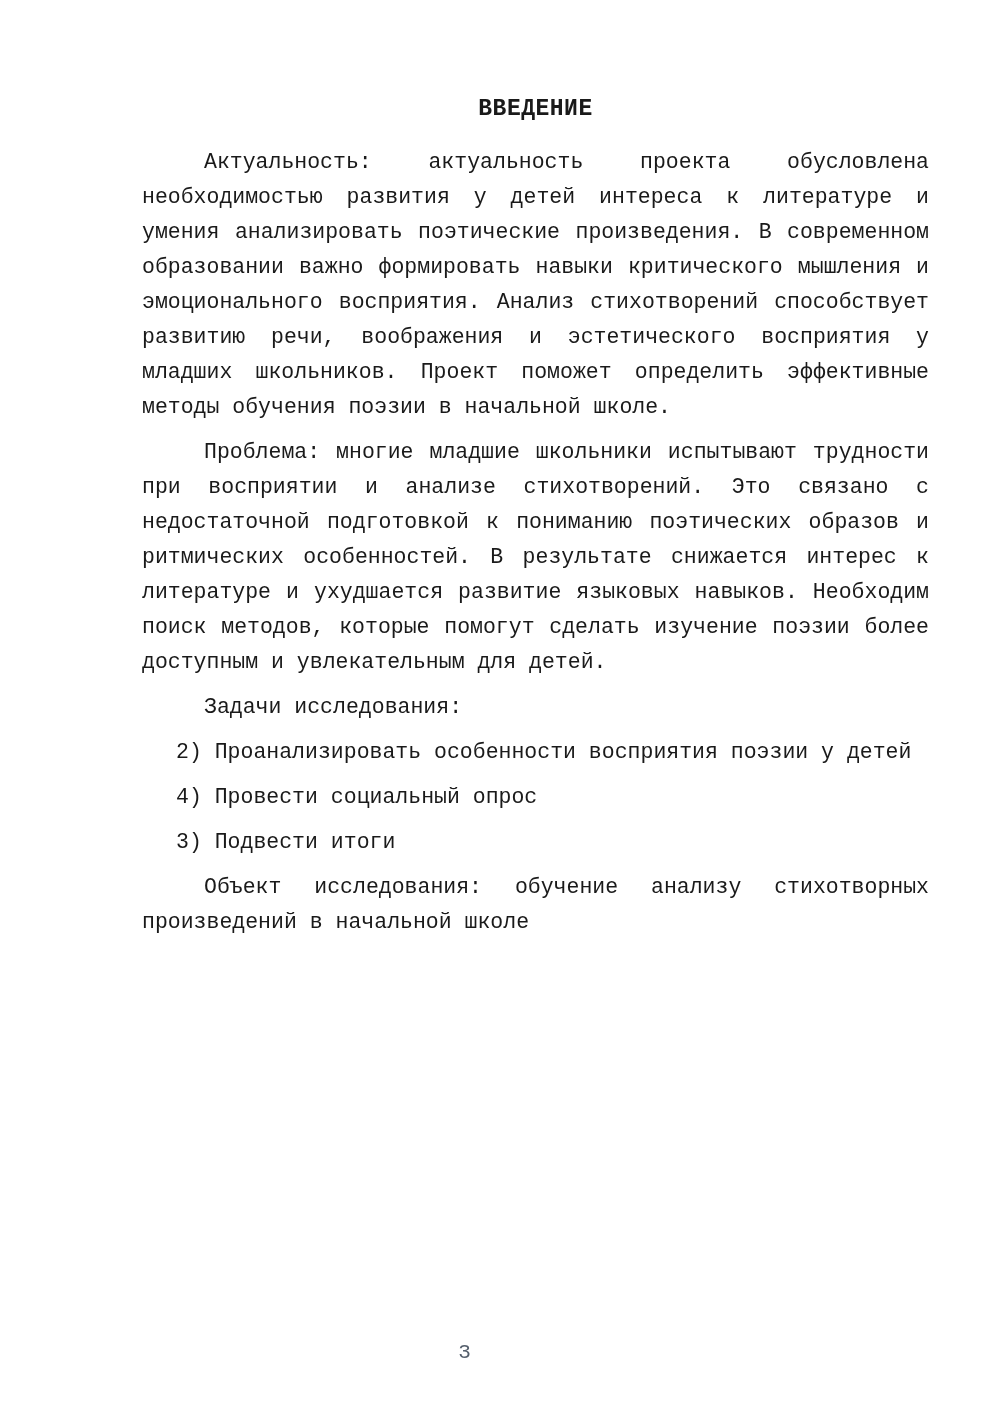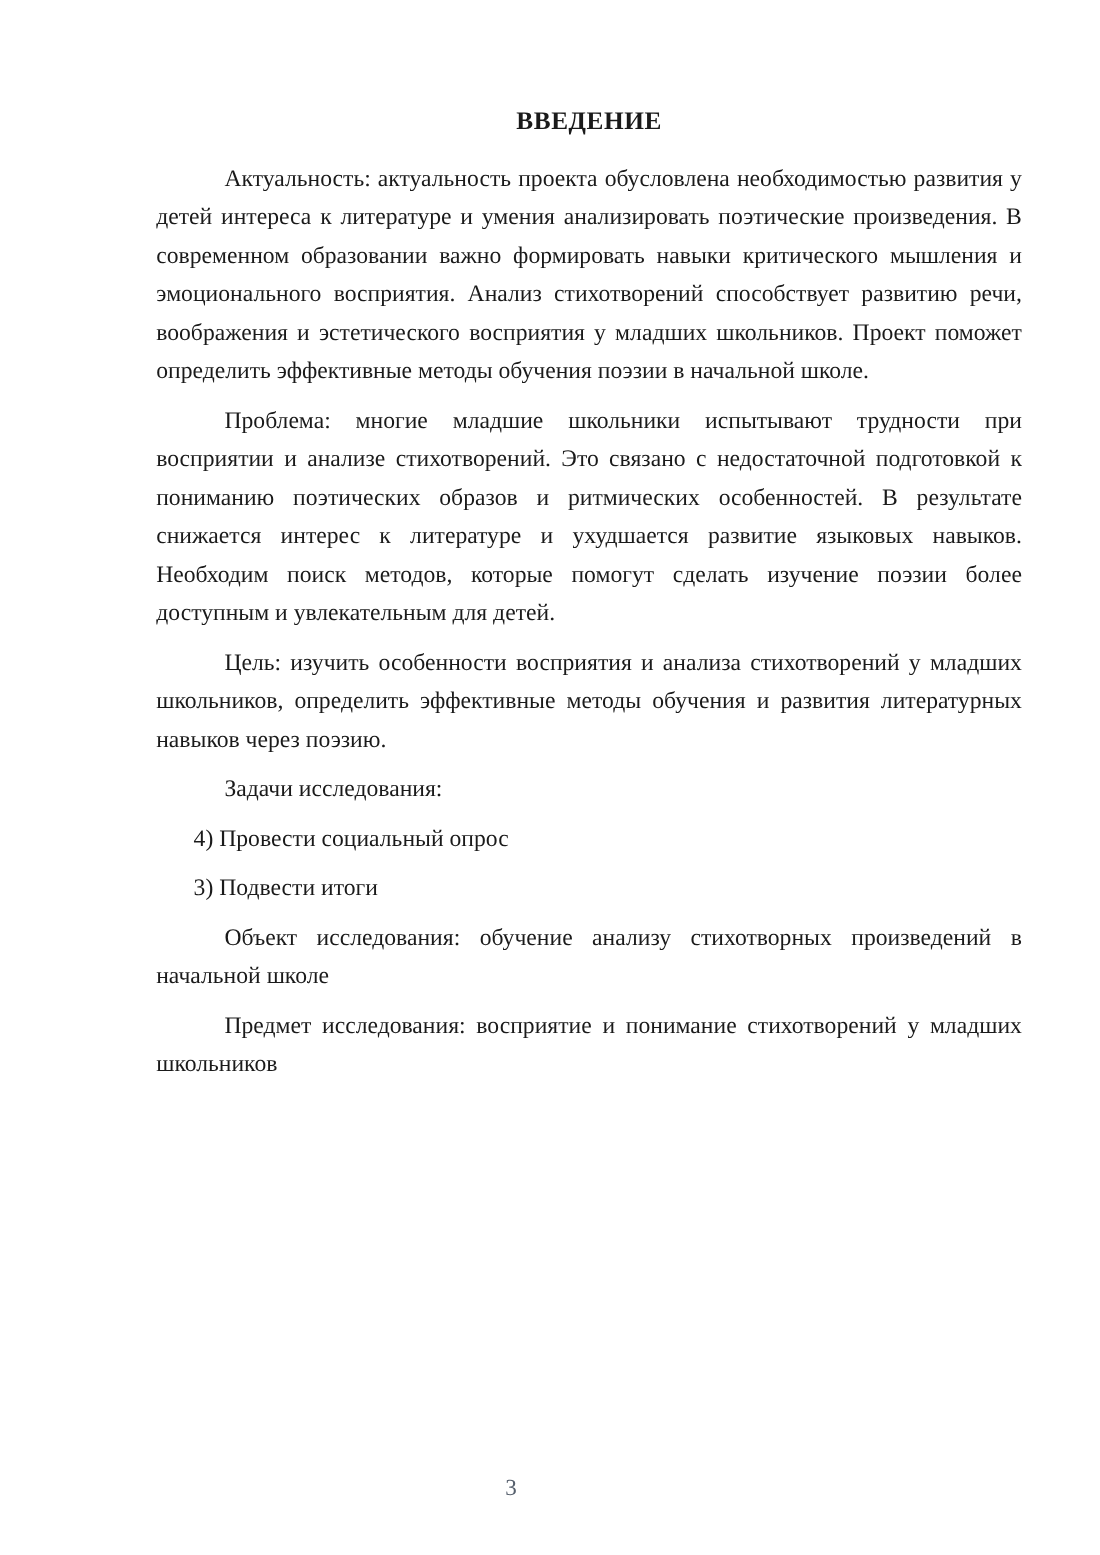--- a/index.html
+++ b/index.html
@@ -8,21 +8,21 @@
     background: #ffffff;
   }
   .page {
     position: relative;
     width: 1000px;
     height: 1414px;
     margin: 0 auto;
     background: #ffffff;
     box-sizing: border-box;
     padding: 92px 71px 0 142px; 
-    font-family: Liberation Serif, serif;
+    font-family: Liberation Mono, monospace;
     font-size: 21.5px;
     line-height: 35px;
     color: #1a1a1a;
     overflow: hidden;
   }
   .doc-title {
     text-align: center;
     font-weight: bold;
     font-size: 23px;
     margin: 0 0 18px 0;
@@ -52,30 +52,29 @@
 <body>
 
 <div class="page">
 
   <h1 class="doc-title">ВВЕДЕНИЕ</h1>
 
   <p class="para">Актуальность: актуальность проекта обусловлена необходимостью развития у детей интереса к литературе и умения анализировать поэтические произведения. В современном образовании важно формировать навыки критического мышления и эмоционального восприятия. Анализ стихотворений способствует развитию речи, воображения и эстетического восприятия у младших школьников. Проект поможет определить эффективные методы обучения поэзии в начальной школе.</p>
 
   <p class="para">Проблема: многие младшие школьники испытывают трудности при восприятии и анализе стихотворений. Это связано с недостаточной подготовкой к пониманию поэтических образов и ритмических особенностей. В результате снижается интерес к литературе и ухудшается развитие языковых навыков. Необходим поиск методов, которые помогут сделать изучение поэзии более доступным и увлекательным для детей.</p>
 
-  <p class="para">Цель: изучить особенности восприятия и анализа стихотворений у младших школьников, определить эффективные методы обучения и развития литературных навыков через поэзию.</p>
 
   <p class="para">Задачи исследования:</p>
 
 
+  <p class="task">2) Проанализировать особенности восприятия поэзии у детей</p>
 
 
   <p class="task">4) Провести социальный опрос</p>
 
   <p class="task">3) Подвести итоги</p>
 
   <p class="para">Объект исследования: обучение анализу стихотворных произведений в начальной школе</p>
 
-  <p class="para">Предмет исследования: восприятие и понимание стихотворений у младших школьников</p>
 
   <div class="page-number">3</div>
 
 </div>
 
 </body></html>

